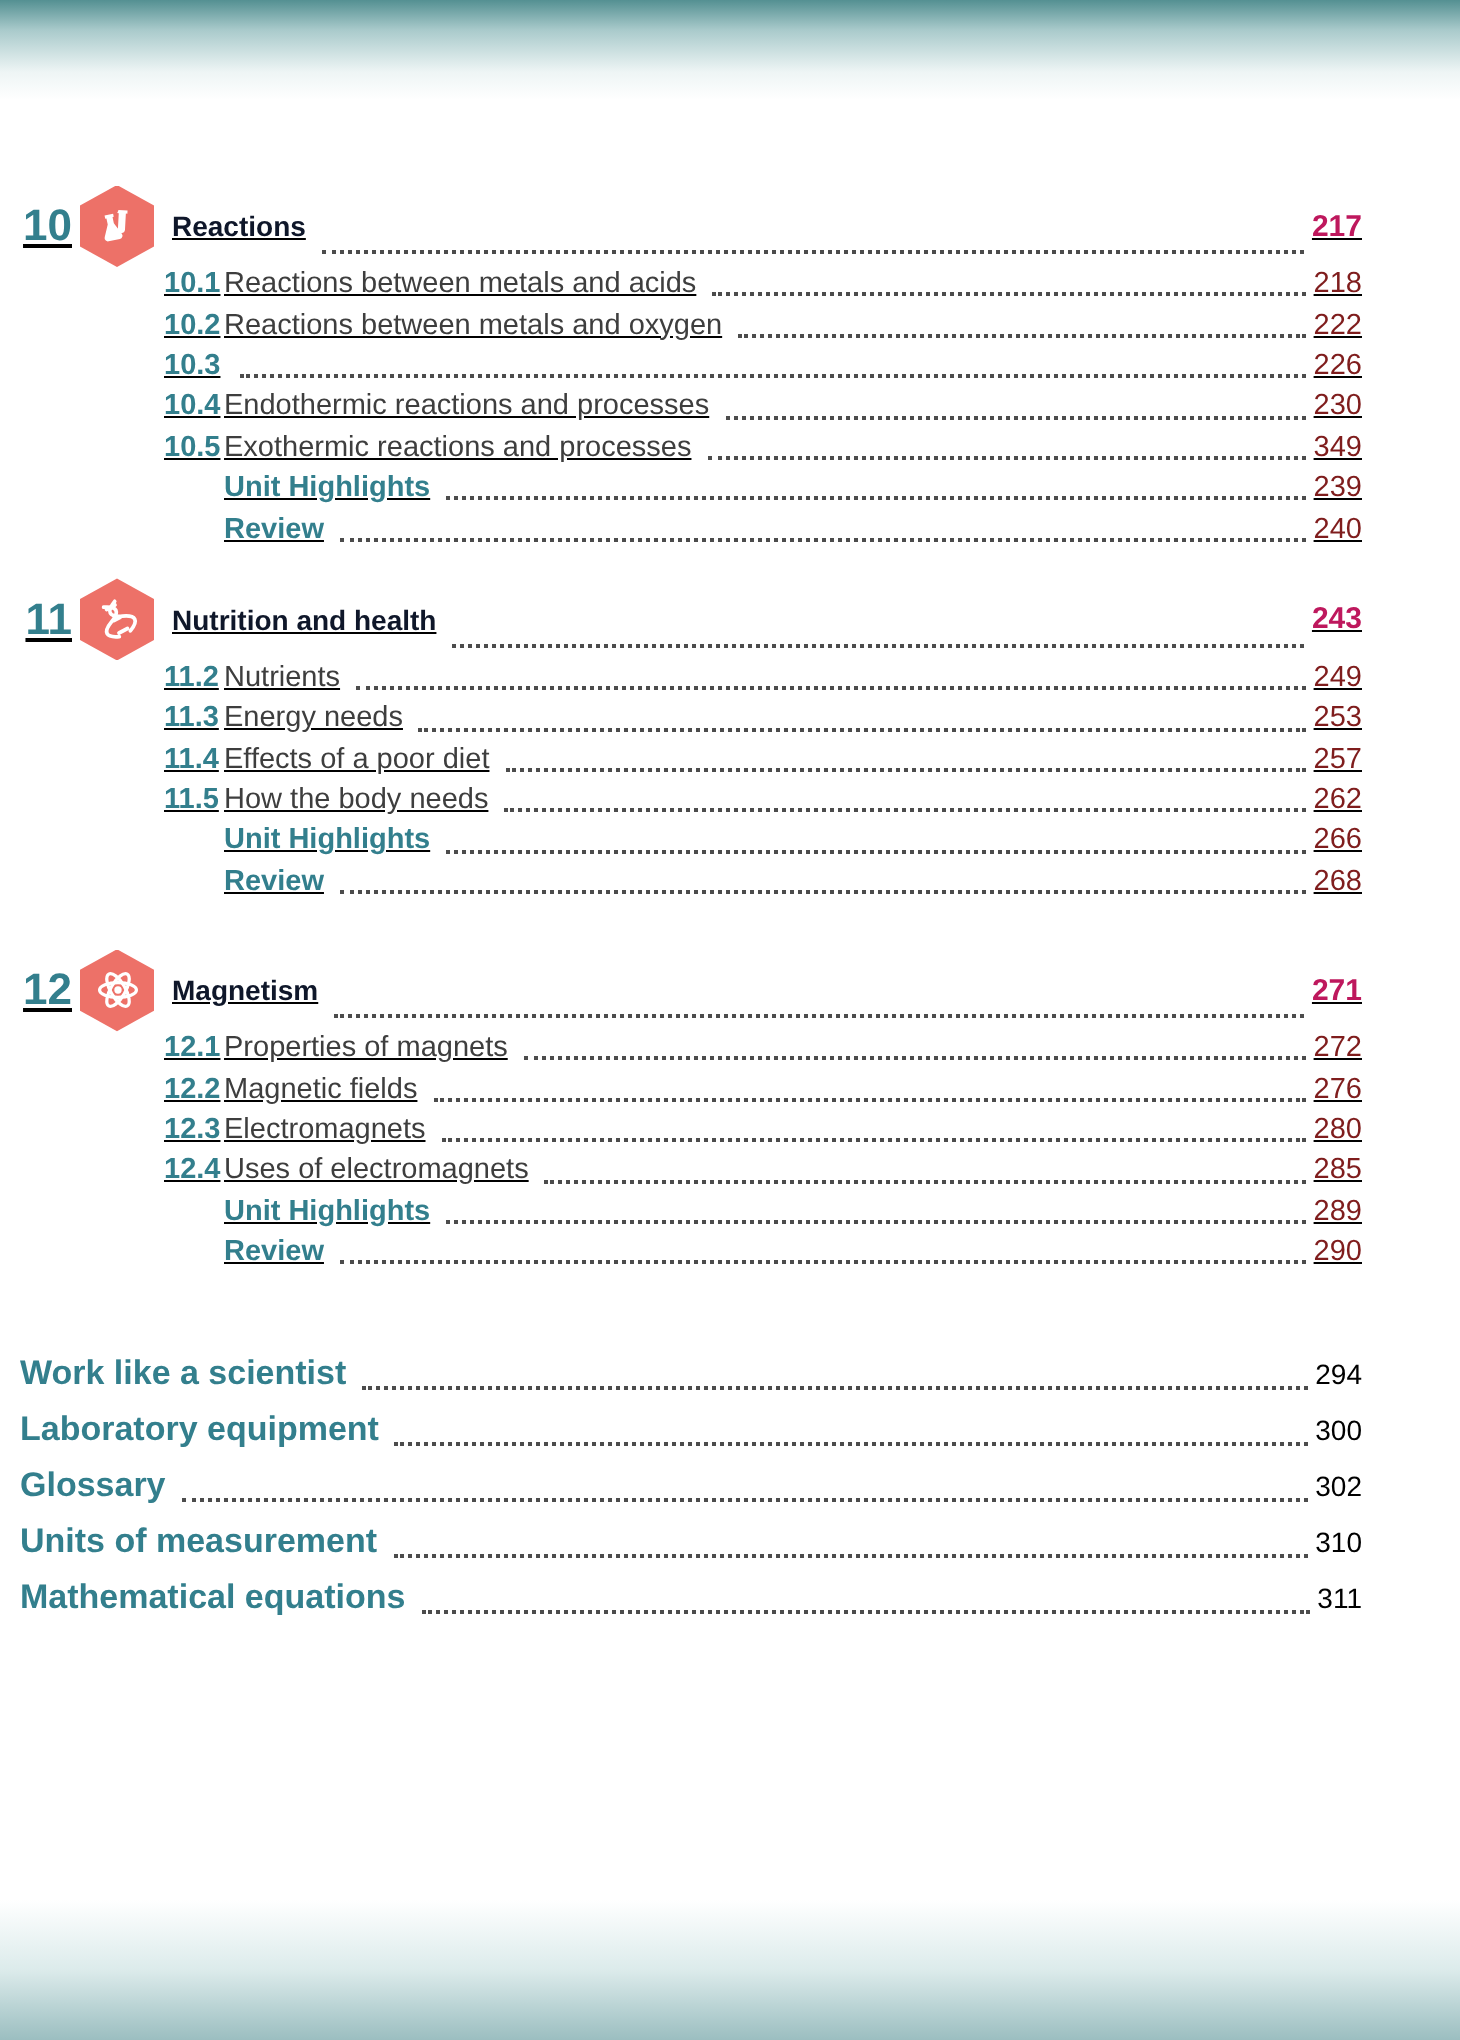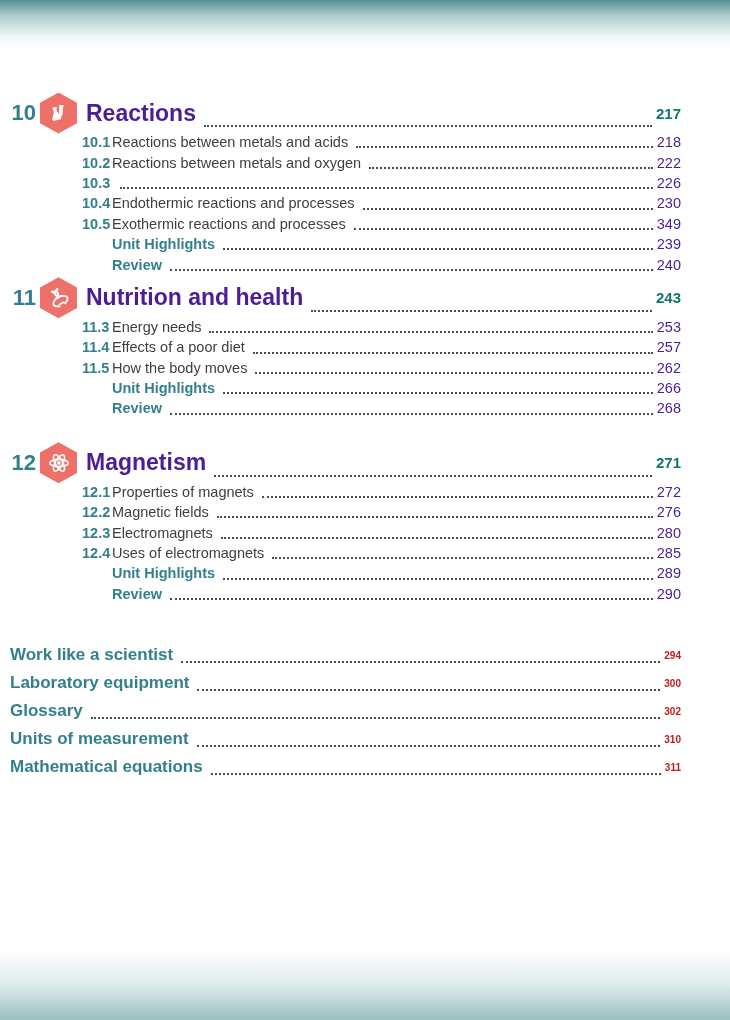--- a/index.html
+++ b/index.html
@@ -11,53 +11,53 @@
     position:absolute;top:0;left:0;width:730px;height:50px;
     background:linear-gradient(to bottom,#549092 0%,#a9cacb 30%,#eef5f5 72%,#ffffff 100%);
   }
   .bottom-fade{
     position:absolute;bottom:0;left:0;width:730px;height:70px;
     background:linear-gradient(to bottom,rgba(255,255,255,0) 0%,#dcebeb 50%,#9bbec0 100%);
   }
   .content{position:absolute;left:10px;top:0;width:671px;}
 
   
-  .chapter{margin:0;}
+  .chapter{margin:0;text-decoration:underline;}
   .chapter-header{display:flex;align-items:center;height:38px;}
   .ch-num{width:26px;text-align:right;font-size:22px;font-weight:bold;color:#337f8d;flex:none;}
   .hex{
     width:37px;height:41px;margin-left:4px;flex:none;background:#ed7168;
     clip-path:polygon(50% 0%,100% 25%,100% 75%,50% 100%,0% 75%,0% 25%);
     display:flex;align-items:center;justify-content:center;
   }
-  .ch-title{margin-left:9px;font-size:23px;font-weight:bold;color:#4c1d95;white-space:nowrap;flex:none;}
-  .ch-page{font-size:15px;font-weight:bold;color:#0f766e;flex:none;}
+  .ch-title{margin-left:9px;font-size:14px;font-weight:bold;color:#0f172a;white-space:nowrap;flex:none;}
+  .ch-page{font-size:15px;font-weight:bold;color:#be185d;flex:none;}
 
   
   .leader{flex:1;border-bottom:2px dotted #4c4c4c;height:1px;align-self:flex-end;margin:0 4px 5px 8px;min-width:20px;}
   .sec-row .leader,.extra-row .leader{margin-bottom:4px;}
 
   
   .sec-row{display:flex;align-items:center;height:20.4px;padding-left:72px;justify-content:space-between;}
   .sec-num{width:30px;flex:none;font-size:14.5px;font-weight:bold;color:#337f8d;}
   .sec-title{flex:none;font-size:14.5px;color:#3e3e3e;white-space:nowrap;}
-  .sec-page{flex:none;font-size:14.5px;color:#4c1d95;}
+  .sec-page{flex:none;font-size:14.5px;color:#7f1d1d;}
 
   .extra-row{display:flex;align-items:center;height:20.4px;padding-left:102px;}
   .extra-title{flex:none;font-size:14.5px;font-weight:bold;color:#337f8d;white-space:nowrap;}
 
   #chapter-10{margin-top:94px;}
-  #chapter-11{margin-top:4px;}
+  #chapter-11{margin-top:16px;}
   #chapter-12{margin-top:25px;}
 
   
   .end-matter{margin-top:37px;}
   .end-row{display:flex;align-items:center;height:28px;}
   .end-title{flex:none;font-size:17px;font-weight:bold;color:#337f8d;white-space:nowrap;}
-  .end-page{flex:none;font-size:10px;font-weight:bold;color:#b91c1c;}
+  .end-page{flex:none;font-size:14px;font-weight:normal;color:#000000;}
   .end-row .leader{margin-bottom:6px;}
 </style>
 </head>
 <body>
 
 <div class="top-fade"></div>
 
 <div class="content">
 
   <div class="chapter" id="chapter-10">
@@ -126,34 +126,40 @@
           <path d="M15 4 c-6 2.5 -6 5.5 0 8 c6 2.5 6 5.5 0 8"></path>
           <path d="M9.7 5.6 h4.6 M9.7 18.4 h4.6 M10.3 12 h3.4"></path>
         </g>
           </svg>
       </span>
       <span class="ch-title">Nutrition and health</span>
       <span class="leader"></span>
       <span class="ch-page">243</span>
     </div>
     <div class="sec-row">
+      <span class="sec-num">11.2</span>
+      <span class="sec-title">Nutrients</span>
+      <span class="leader"></span>
+      <span class="sec-page">249</span>
+    </div>
+    <div class="sec-row">
       <span class="sec-num">11.3</span>
       <span class="sec-title">Energy needs</span>
       <span class="leader"></span>
       <span class="sec-page">253</span>
     </div>
     <div class="sec-row">
       <span class="sec-num">11.4</span>
       <span class="sec-title">Effects of a poor diet</span>
       <span class="leader"></span>
       <span class="sec-page">257</span>
     </div>
     <div class="sec-row">
       <span class="sec-num">11.5</span>
-      <span class="sec-title">How the body moves</span>
+      <span class="sec-title">How the body needs</span>
       <span class="leader"></span>
       <span class="sec-page">262</span>
     </div>
     <div class="extra-row">
       <span class="extra-title">Unit Highlights</span>
       <span class="leader"></span>
       <span class="sec-page">266</span>
     </div>
     <div class="extra-row">
       <span class="extra-title">Review</span>

